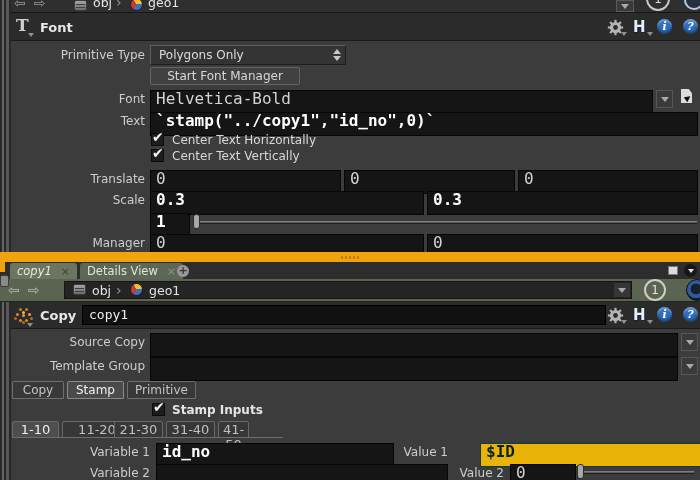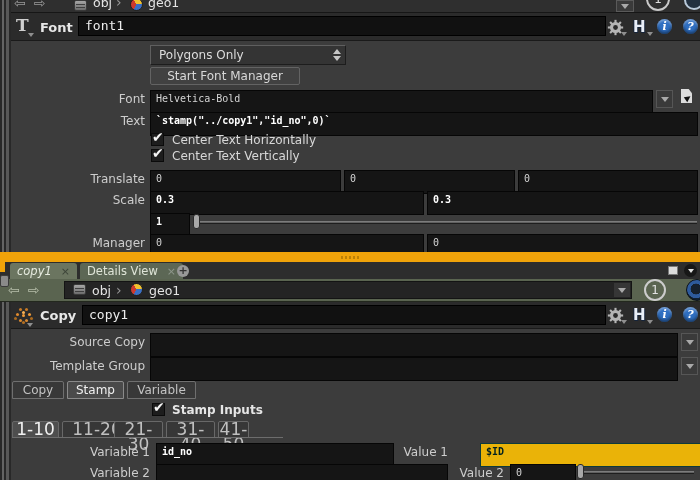--- a/index.html
+++ b/index.html
@@ -2,33 +2,33 @@
 <html><head>
 <meta charset="utf-8">
 <style>
 *{margin:0;padding:0;box-sizing:border-box}
 body{background:#1e1e1e;font-family:"DejaVu Sans",sans-serif}
 #app{position:relative;width:700px;height:480px;background:#3c3c3c;overflow:hidden;font-size:12px;color:#ccc}
 .abs{position:absolute}
 .pane-bg{position:absolute;left:0;width:700px;background:#3c3c3c}
 .hdr{position:absolute;left:0;width:700px;background:#2b2b2b;border-bottom:1px solid #1a1a1a}
 .plabel{position:absolute;text-align:right;color:#cdcdcd;font-size:12px;line-height:18px;white-space:nowrap}
-.field{position:absolute;height:24px;background:#151515;border:1px solid #060606;color:#d4d4d4;font-family:"DejaVu Sans Mono",monospace;font-size:10px;line-height:16px;padding:0 5px;white-space:nowrap;overflow:hidden}
+.field{position:absolute;height:24px;background:#151515;border:1px solid #060606;color:#d4d4d4;font-family:"DejaVu Sans Mono",monospace;font-size:16px;line-height:16px;padding:0 5px;white-space:nowrap;overflow:hidden}
 .field.b{font-weight:bold;color:#fff}
 .namefield{position:absolute;height:20px;background:#111;border:1px solid #000;color:#ececec;font-family:"DejaVu Sans Mono",monospace;font-size:13px;line-height:18px;padding:0 6px}
 .btn{position:absolute;background:#414141;border:1px solid #636363;border-radius:2px;color:#d8d8d8;text-align:center;font-size:12px}
 .ddbtn{position:absolute;width:17px;height:18px;background:#3a3a3a;border:1px solid #565656;text-align:center}
 .ddbtn .tri{margin:6px auto 0 auto}
 .dropdown{position:absolute;height:20px;background:#343434;border:1px solid #1d1d1d;border-top-color:#5f5f5f;border-left-color:#5f5f5f;color:#dcdcdc;font-size:12px;line-height:18px;padding:0 8px}
 .cb{position:absolute;width:13px;height:13px;background:#1d1d1d;border:1px solid #0b0b0b}
 .cb .tick{position:absolute;left:0;top:-5px;font-size:14px;color:#f4f4f4}
 .cblabel{position:absolute;font-size:12px;color:#d8d8d8;line-height:14px;white-space:nowrap}
 .tab{position:absolute;height:18px;border:1px solid #6f6f6f;background:#383838;color:#c3c3c3;text-align:center;font-size:12px;line-height:16px;border-radius:2px 2px 0 0}
 .tab.active{background:#4a4a4a;color:#efefef;border-color:#8a8a8a}
-.rtab{position:absolute;height:17px;border:1px solid #686868;background:#373737;color:#c0c0c0;text-align:center;font-size:17px;line-height:15px;border-radius:2px 2px 0 0}
+.rtab{position:absolute;height:17px;border:1px solid #686868;background:#373737;color:#c0c0c0;text-align:center;font-size:13px;line-height:15px;border-radius:2px 2px 0 0}
 .rtab.active{background:#4e4e4e;color:#f0f0f0}
 .slider-track{position:absolute;height:3px;background:#606060;border-top:1px solid #7c7c7c;border-bottom:1px solid #1e1e1e}
 .slider-handle{position:absolute;width:7px;height:15px;background:#a8a8a8;border:1px solid #2a2a2a;border-radius:3px}
 .tri{width:0;height:0;border-left:4px solid transparent;border-right:4px solid transparent;border-top:5px solid #a9a9a9}
 .minitri{position:absolute;width:0;height:0;border-left:3px solid transparent;border-right:3px solid transparent;border-top:4px solid #8f8f8f}
 .roundicon{position:absolute;width:15px;height:15px;border-radius:50%;background:#2f6fc2;color:#fff;text-align:center;font-size:11px;line-height:15px;font-family:"DejaVu Serif",serif;font-style:italic;font-weight:bold;box-shadow:inset 0 -2px 3px rgba(0,0,0,.45),inset 0 2px 2px rgba(255,255,255,.35)}
 .hlogo{position:absolute;font-weight:bold;font-size:15px;color:#e9eef6;text-shadow:1px 1px 0 #16243a,-1px 0 0 #16243a,0 1px 0 #16243a}
 .ptab{position:absolute;height:16px;border-radius:3px 3px 0 0;font-size:11.5px;line-height:16px;padding:0 7px;color:#e6ebdf;white-space:nowrap}
 .ptab .x{margin-left:9px;color:#3c4438;font-size:11px}
 .arrowg{position:absolute;font-size:14px;color:#9b9b9b;line-height:14px}
@@ -58,21 +58,20 @@
         <div class="tri" style="margin:3px auto 0 auto"></div>
       </div>
     <div class="abs" style="left:646px;top:-13px;width:24px;height:24px;border:2px solid #c9c9c9;border-radius:50%;color:#ddd;text-align:center;font-size:12px;line-height:21px">1</div>
     <div class="abs" style="left:684px;top:-10px;width:20px;height:20px;border:2px solid #b9c9d9;border-radius:50%;background:#22303f"></div>
   </div>
 
   <div class="hdr" style="top:13px;height:28px">
     <span class="abs" style="left:16px;top:2px;font-family:'DejaVu Serif',serif;font-weight:bold;font-size:17px;color:#cfcfcf">T</span>
     <div class="minitri" style="left:28px;top:20px"></div>
     <span class="abs" style="left:40px;top:7px;font-weight:bold;font-size:13px;color:#e6e6e6">Font</span>
-    <div class="namefield" style="left:78px;top:3px;width:528px">font1</div>
     <div class="abs" style="left:607px;top:6px">
       <svg width="17" height="17" viewBox="0 0 20 20">
           <g fill="#b5b5b5">
             <rect x="8.75" y="1" width="2.5" height="18"></rect>
             <rect x="8.75" y="1" width="2.5" height="18" transform="rotate(45 10 10)"></rect>
             <rect x="8.75" y="1" width="2.5" height="18" transform="rotate(90 10 10)"></rect>
             <rect x="8.75" y="1" width="2.5" height="18" transform="rotate(135 10 10)"></rect>
             <circle cx="10" cy="10" r="6.5"></circle>
           </g>
           <circle cx="10" cy="10" r="2.8" fill="#2b2b2b"></circle>
@@ -80,20 +79,21 @@
     </div>
     <div class="minitri" style="left:621px;top:19px"></div>
     <span class="hlogo" style="left:633px;top:5px">H</span>
     <div class="minitri" style="left:647px;top:19px"></div>
     <div class="roundicon" style="left:657px;top:6px">i</div>
     <div class="roundicon" style="left:683px;top:6px">?</div>
   </div>
 
   <div class="pane-bg" style="top:41px;height:211px"></div>
 
+  <span class="plabel" style="left:10px;top:46px;width:135px">Primitive Type</span>
   <div class="dropdown" style="left:150px;top:45px;width:196px">
     <span>Polygons Only</span>
     <div class="spin">
         <div class="u"></div>
         <div class="d"></div>
       </div>
   </div>
 
   <div class="btn" style="left:150px;top:67px;width:150px;height:18px;line-height:16px">Start Font Manager</div>
 
@@ -209,21 +209,21 @@
     </div>
 
   <span class="plabel" style="left:10px;top:357px;width:135px">Template Group</span>
   <div class="field" style="left:150px;top:357px;width:528px"></div>
   <div class="ddbtn" style="left:681px;top:357px">
       <div class="tri"></div>
     </div>
 
   <div class="tab" style="left:12px;top:381px;width:52px">Copy</div>
   <div class="tab active" style="left:67px;top:381px;width:57px">Stamp</div>
-  <div class="tab" style="left:127px;top:381px;width:69px">Variable</div>
+  <div class="tab" style="left:127px;top:381px;width:69px">Primitive</div>
 
   <div class="cb" style="left:152px;top:403px">
       <span class="tick">✔</span>
     </div>
   <span class="cblabel" style="left:172px;top:403px;font-weight:bold;color:#e5e5e5">Stamp Inputs</span>
 
   <div class="rtab active" style="left:12px;top:421px;width:47px">1-10</div>
   <div class="rtab" style="left:62px;top:421px;width:70px">11-20</div>
   <div class="rtab" style="left:114px;top:421px;width:49px">21-30</div>
   <div class="rtab" style="left:166px;top:421px;width:49px">31-40</div>

